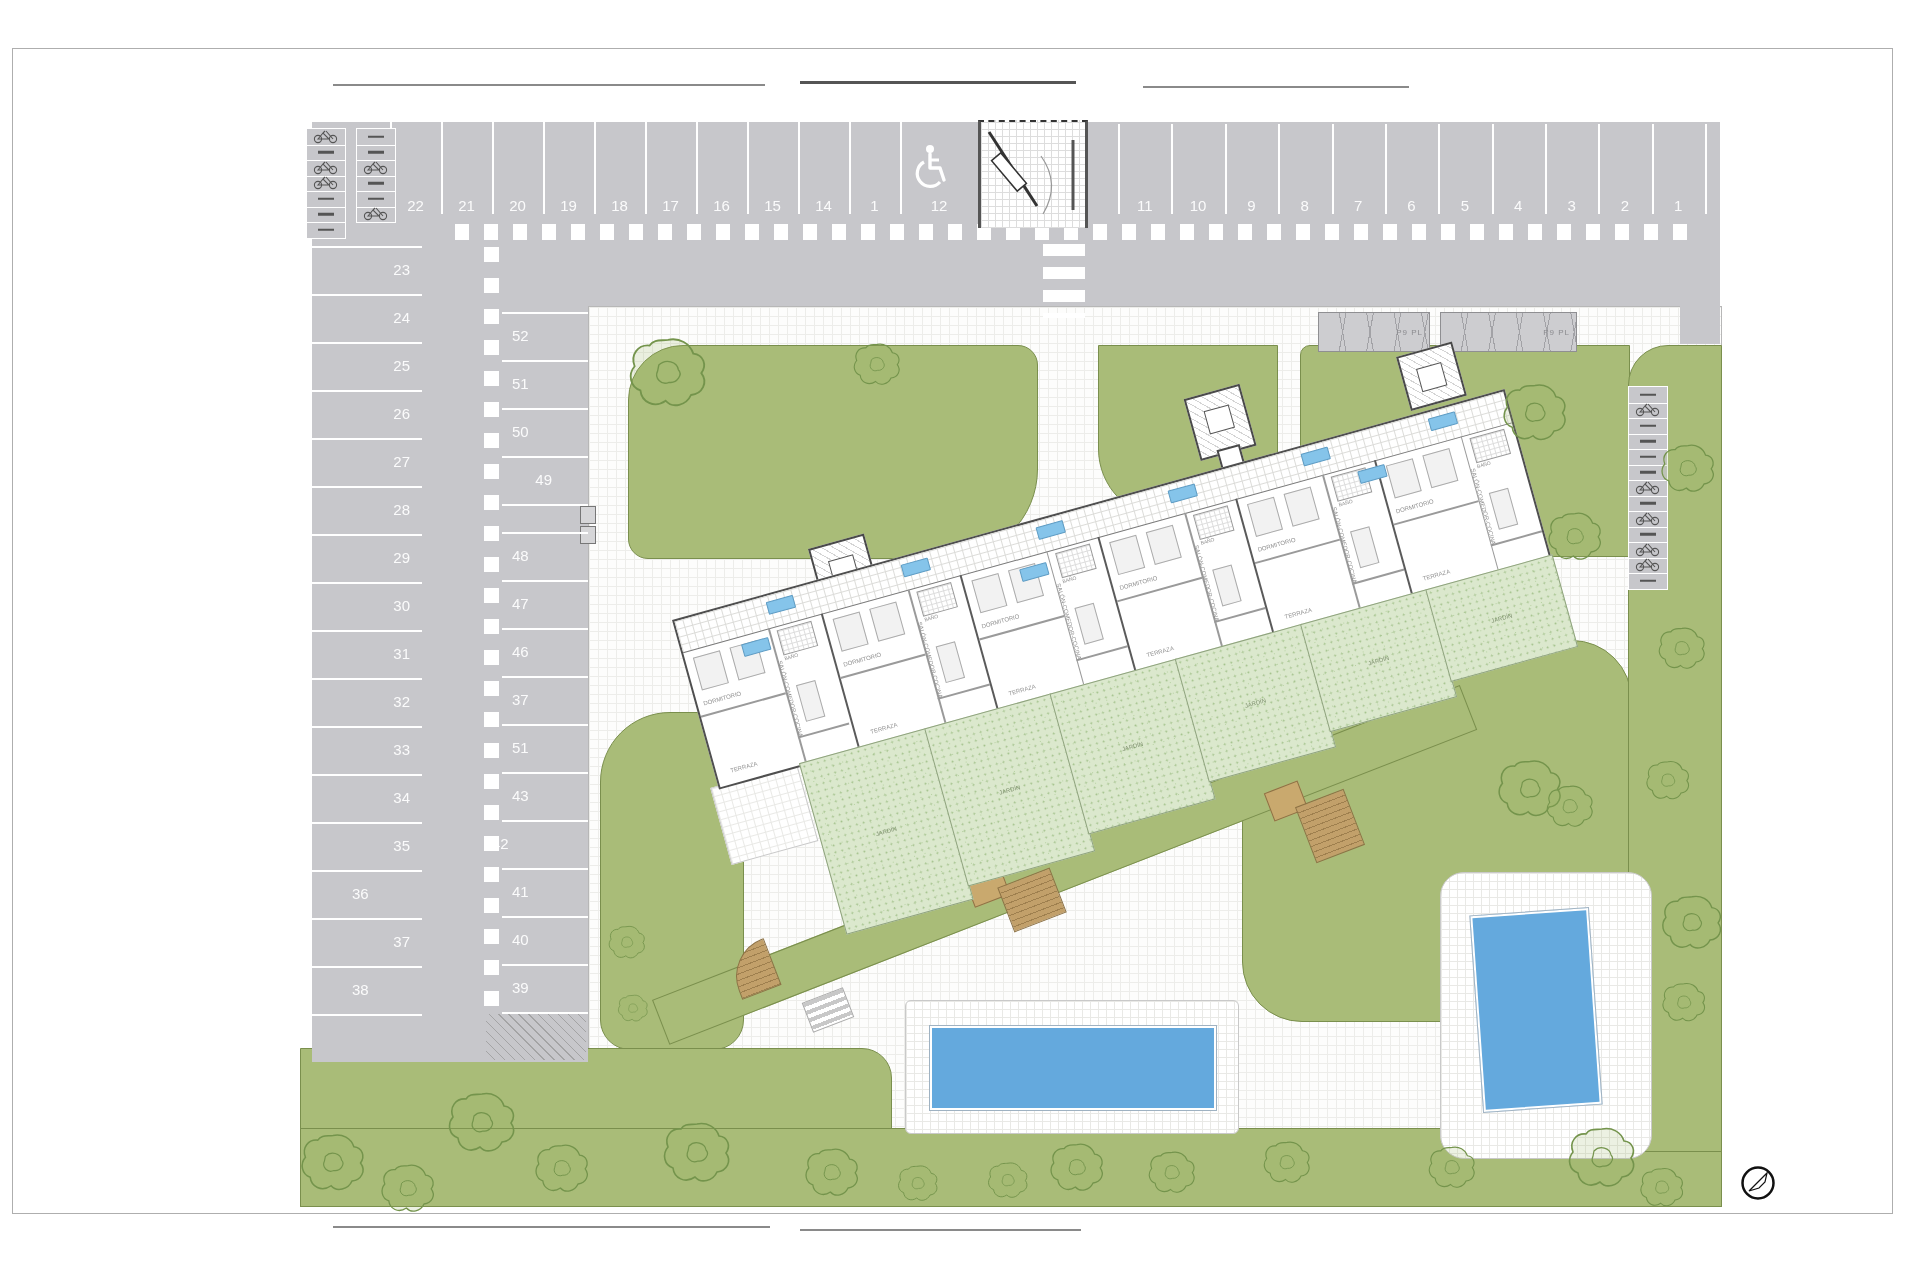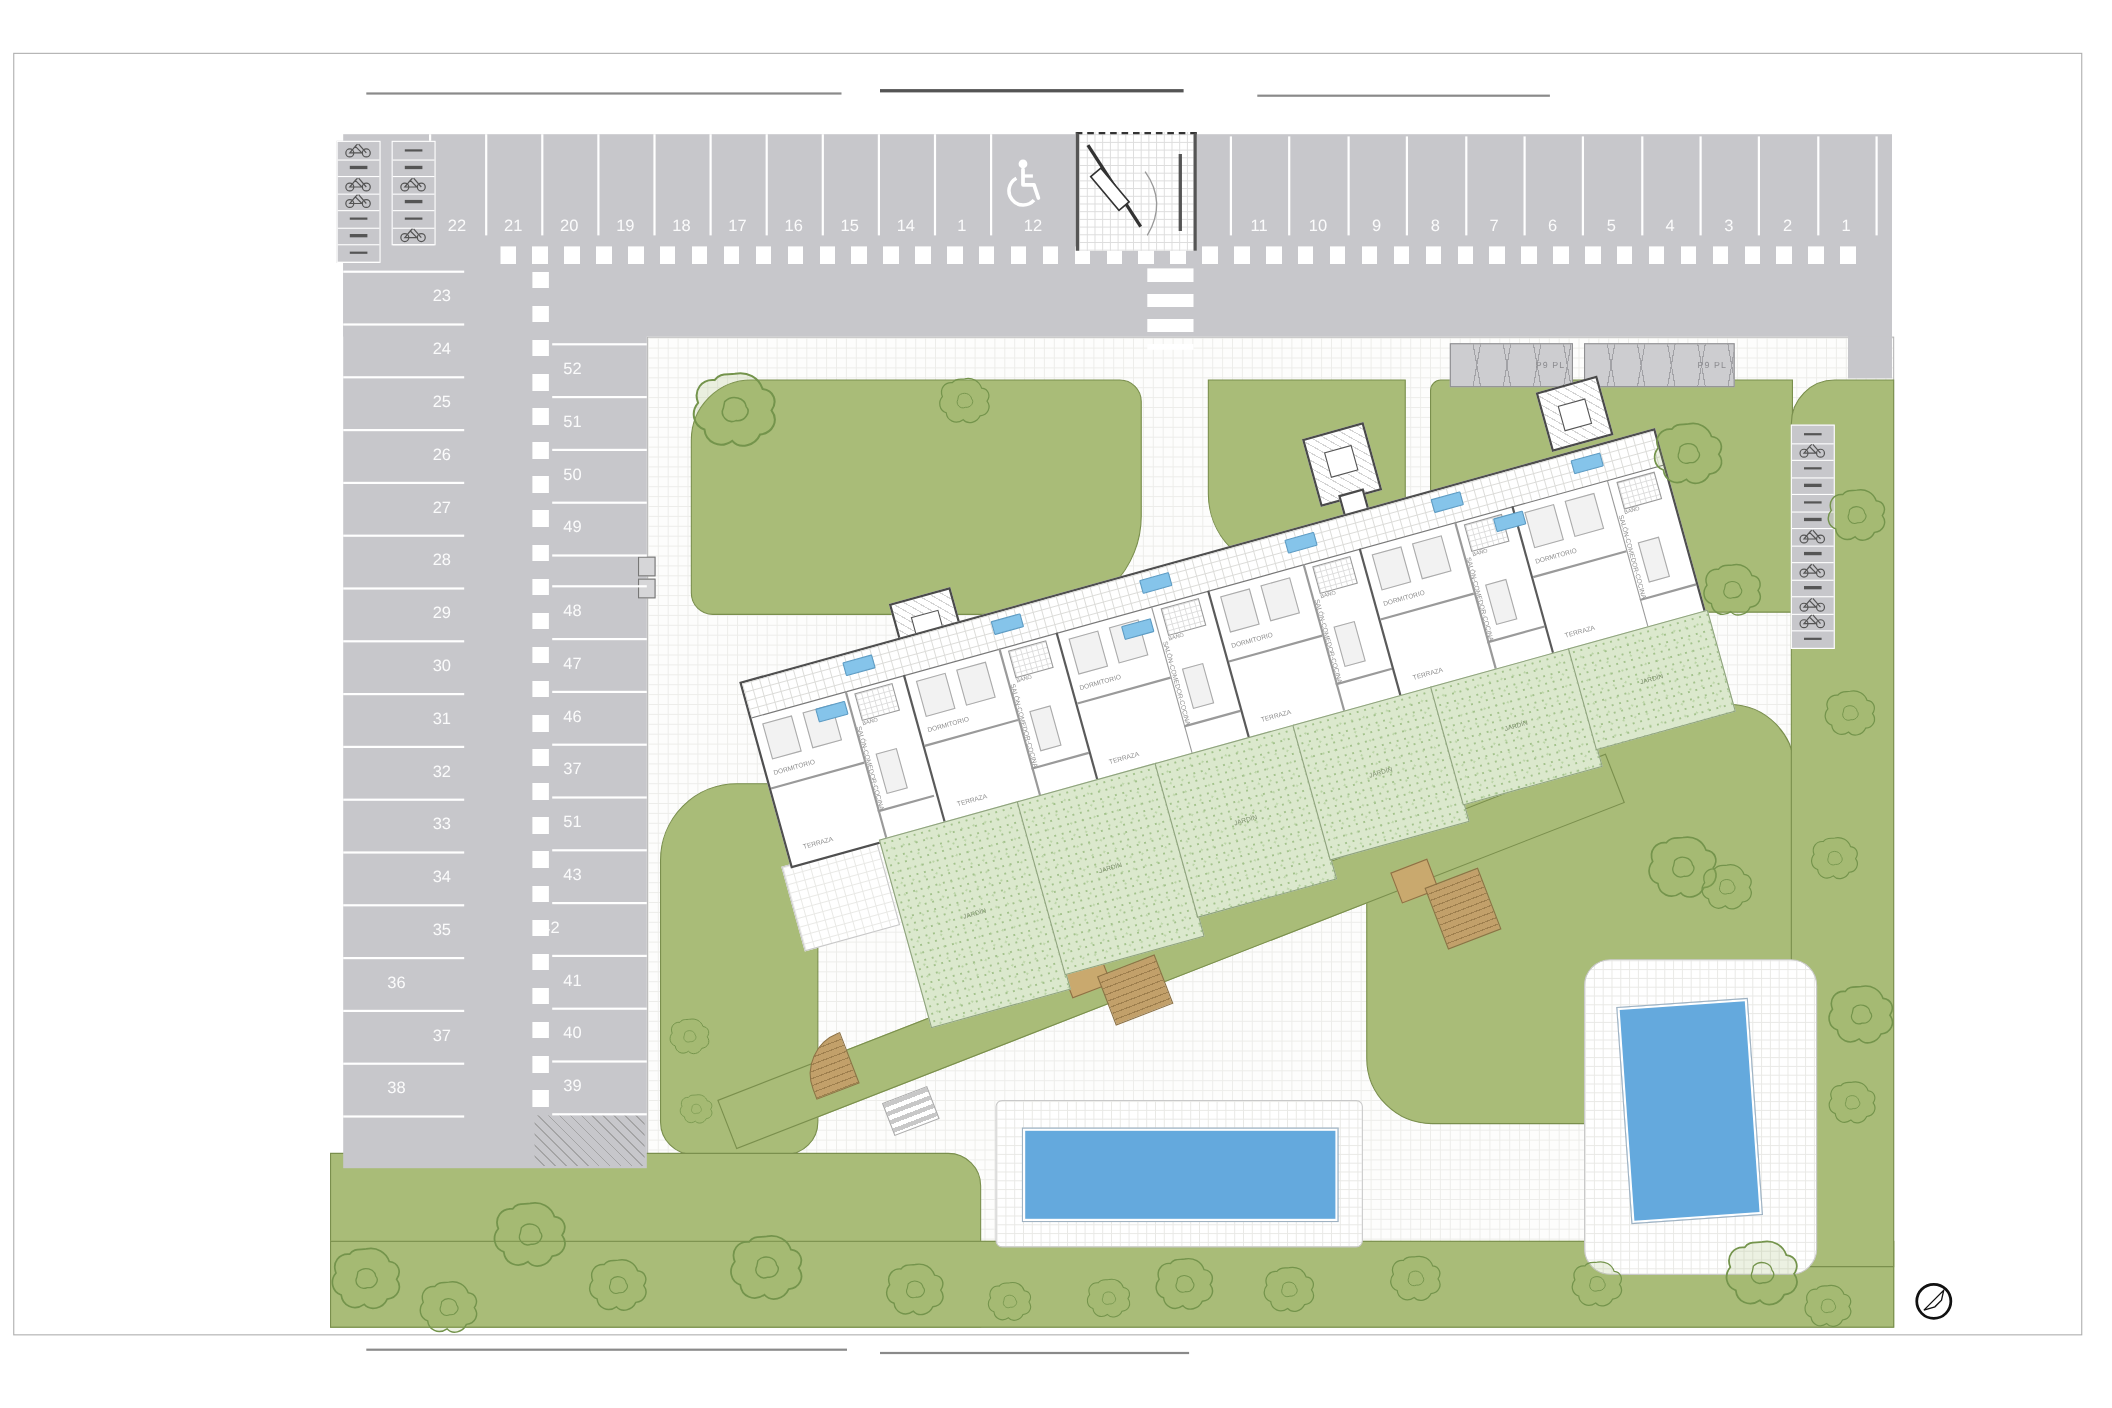--- a/index.html
+++ b/index.html
@@ -333,21 +333,21 @@
     <div class="stall-num" style="position:absolute;left:352px;top:934px;width:58px;text-align:right">37</div>
     <div class="stall-num" style="position:absolute;left:352px;top:982px;width:58px;text-align:left">38</div>
     <div class="stall-line-h" style="position:absolute;left:502px;top:312px;width:86px"></div>
     <div class="stall-line-h" style="position:absolute;left:502px;top:360px;width:86px"></div>
     <div class="stall-line-h" style="position:absolute;left:502px;top:408px;width:86px"></div>
     <div class="stall-line-h" style="position:absolute;left:502px;top:456px;width:86px"></div>
     <div class="stall-line-h" style="position:absolute;left:502px;top:504px;width:86px"></div>
     <div class="stall-num" style="position:absolute;left:512px;top:328px;width:40px;text-align:left">52</div>
     <div class="stall-num" style="position:absolute;left:512px;top:376px;width:40px;text-align:left">51</div>
     <div class="stall-num" style="position:absolute;left:512px;top:424px;width:40px;text-align:left">50</div>
-    <div class="stall-num" style="position:absolute;left:512px;top:472px;width:40px;text-align:left">49</div>
+    <div class="stall-num" style="position:absolute;left:512px;top:472px;width:40px;text-align:right">49</div>
     <div class="stall-line-h" style="position:absolute;left:502px;top:532px;width:86px"></div>
     <div class="stall-line-h" style="position:absolute;left:502px;top:580px;width:86px"></div>
     <div class="stall-line-h" style="position:absolute;left:502px;top:628px;width:86px"></div>
     <div class="stall-line-h" style="position:absolute;left:502px;top:676px;width:86px"></div>
     <div class="stall-line-h" style="position:absolute;left:502px;top:724px;width:86px"></div>
     <div class="stall-line-h" style="position:absolute;left:502px;top:772px;width:86px"></div>
     <div class="stall-line-h" style="position:absolute;left:502px;top:820px;width:86px"></div>
     <div class="stall-line-h" style="position:absolute;left:502px;top:868px;width:86px"></div>
     <div class="stall-line-h" style="position:absolute;left:502px;top:916px;width:86px"></div>
     <div class="stall-line-h" style="position:absolute;left:502px;top:964px;width:86px"></div>

